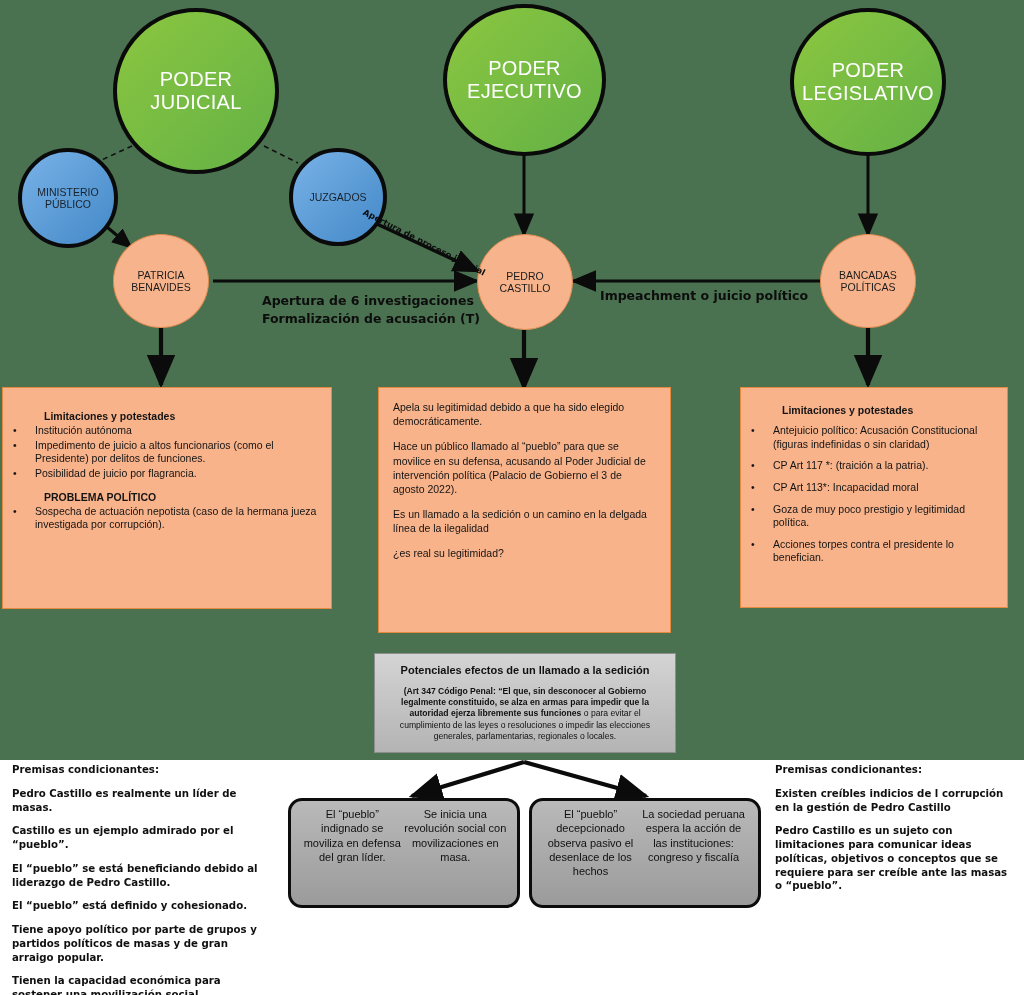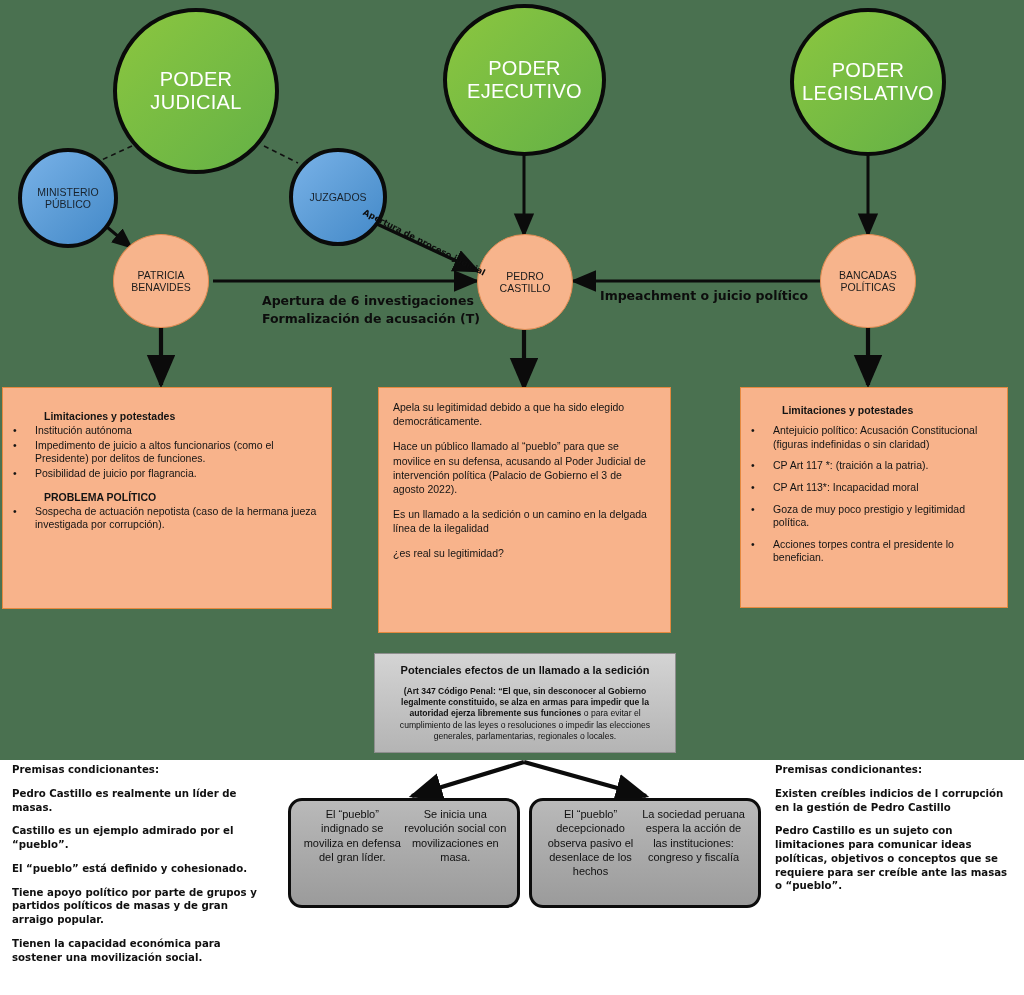--- a/index.html
+++ b/index.html
@@ -264,20 +264,21 @@
 
   <div class="greyround" style="left:529px;top:798px;width:232px;height:110px;">
     <p>El “pueblo” decepcionado observa pasivo el desenlace de los hechos</p>
     <p>La sociedad peruana espera la acción de las instituciones: congreso y fiscalía</p>
   </div>
 
   <div class="premises" style="left:12px;top:763px;width:250px;">
     <p>Premisas condicionantes:</p>
     <p>Pedro Castillo es realmente un líder de masas.</p>
     <p>Castillo es un ejemplo admirado por el “pueblo”.</p>
+    <p>El “pueblo” se está beneficiando debido al liderazgo de Pedro Castillo.</p>
     <p>El “pueblo” está definido y cohesionado.</p>
     <p>Tiene apoyo político por parte de grupos y partidos políticos de masas y de gran arraigo popular.</p>
     <p>Tienen la capacidad económica para sostener una movilización social.</p>
   </div>
 
   <div class="premises" style="left:775px;top:763px;width:240px;">
     <p>Premisas condicionantes:</p>
     <p>Existen creíbles indicios de l corrupción en la gestión de Pedro Castillo</p>
     <p>Pedro Castillo es un sujeto con limitaciones para comunicar ideas políticas, objetivos o conceptos que se requiere para ser creíble ante las masas o “pueblo”.</p>
   </div>

